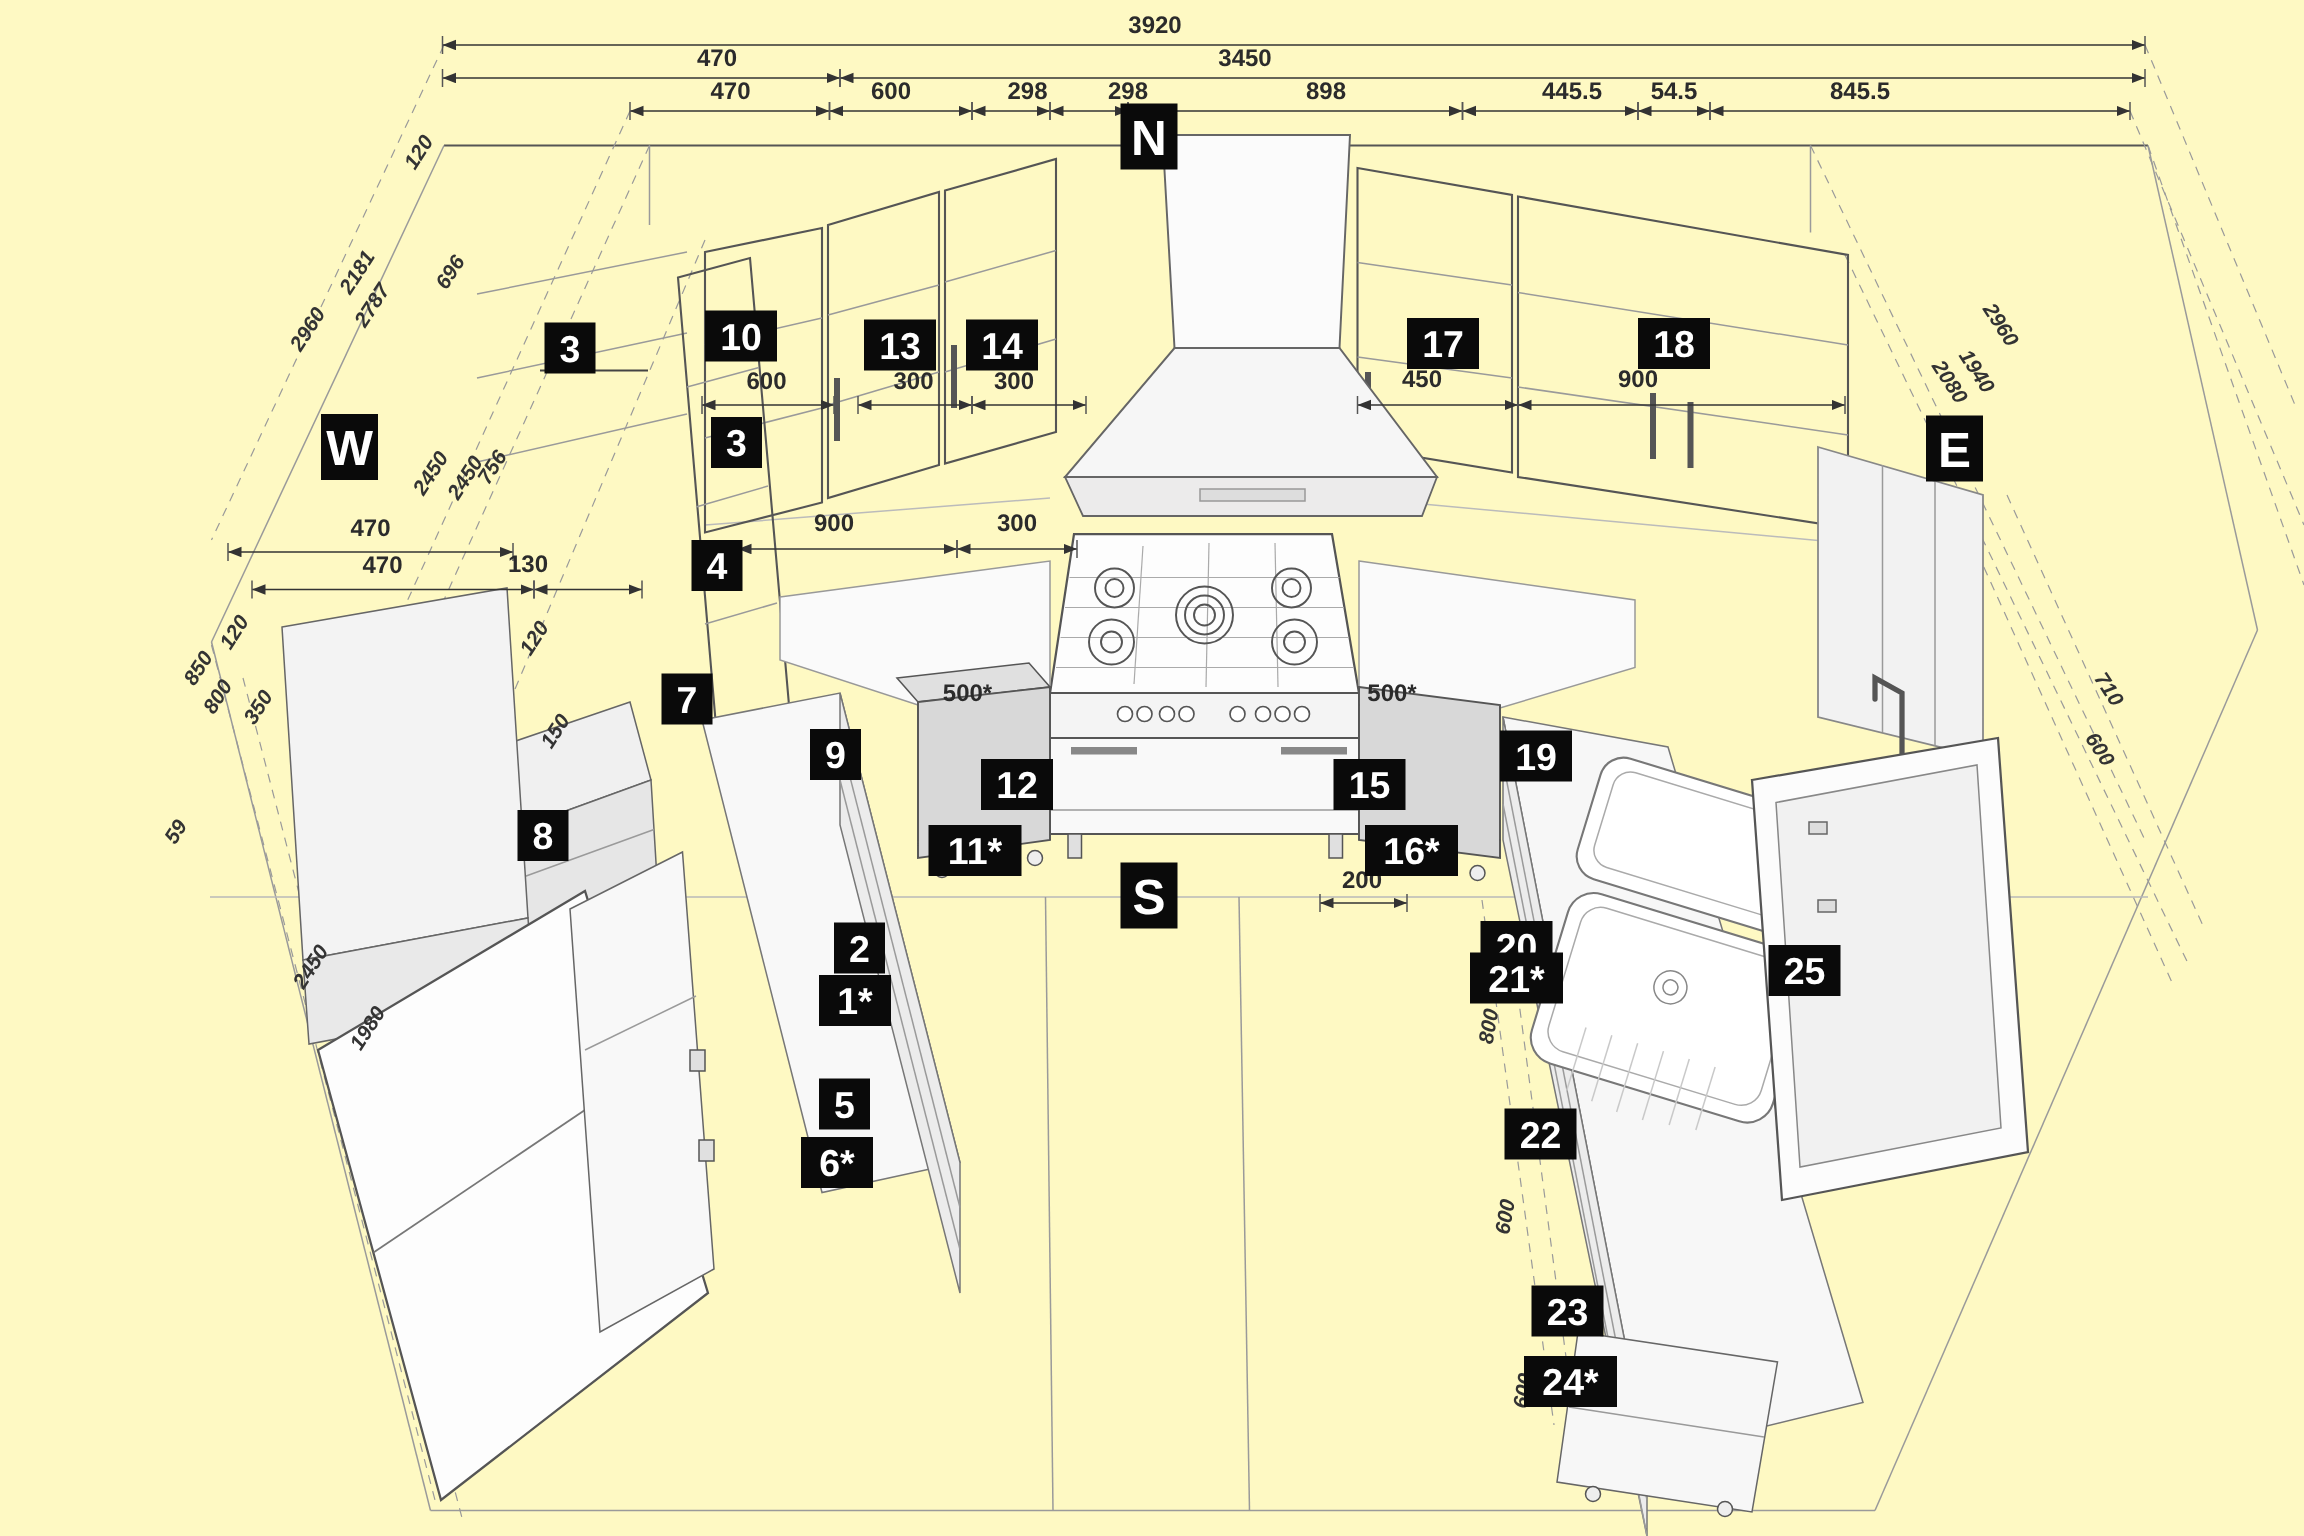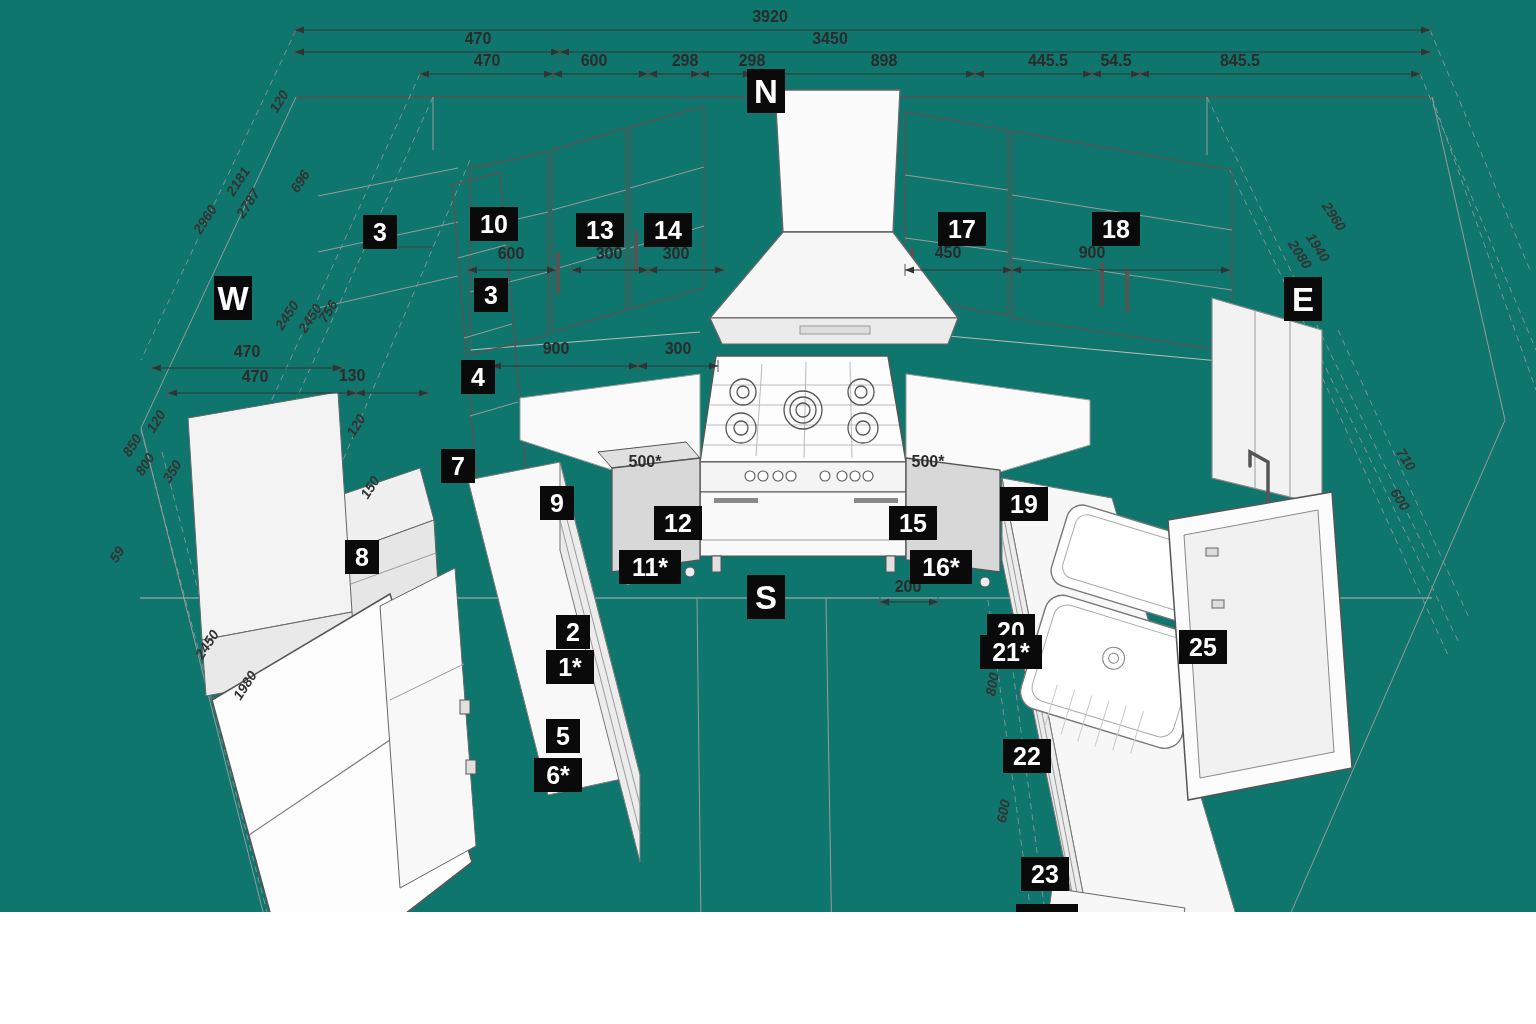--- a/index.html
+++ b/index.html
@@ -1,16 +1,16 @@
 <!DOCTYPE html>
 <html><head>
 <meta charset="utf-8">
 <style>
   html,body{margin:0;padding:0;background:#ffffff;font-family:"Liberation Sans",sans-serif;}
-  .canvas{position:relative;width:1536px;height:912px;background:#0f766e;overflow:hidden;}
+  .canvas{position:relative;width:1536px;height:1024px;background:#fef9c3;overflow:hidden;}
   svg{position:absolute;left:0;top:0;}
   .dim-text{font-family:"Liberation Sans",sans-serif;font-size:16px;font-weight:700;fill:#2b2b2b;}
   .dim-text-sm{font-family:"Liberation Sans",sans-serif;font-size:14px;font-weight:600;font-style:italic;fill:#333;}
   .tag-text{font-family:"Liberation Sans",sans-serif;font-weight:700;fill:#ffffff;}
   .thin{stroke:#9a9a9a;stroke-width:1;fill:none;}
   .med{stroke:#555;stroke-width:1.4;fill:none;}
   .dash{stroke:#9a9a9a;stroke-width:0.8;fill:none;stroke-dasharray:6 5;}
 </style>
 </head>
 <body>

